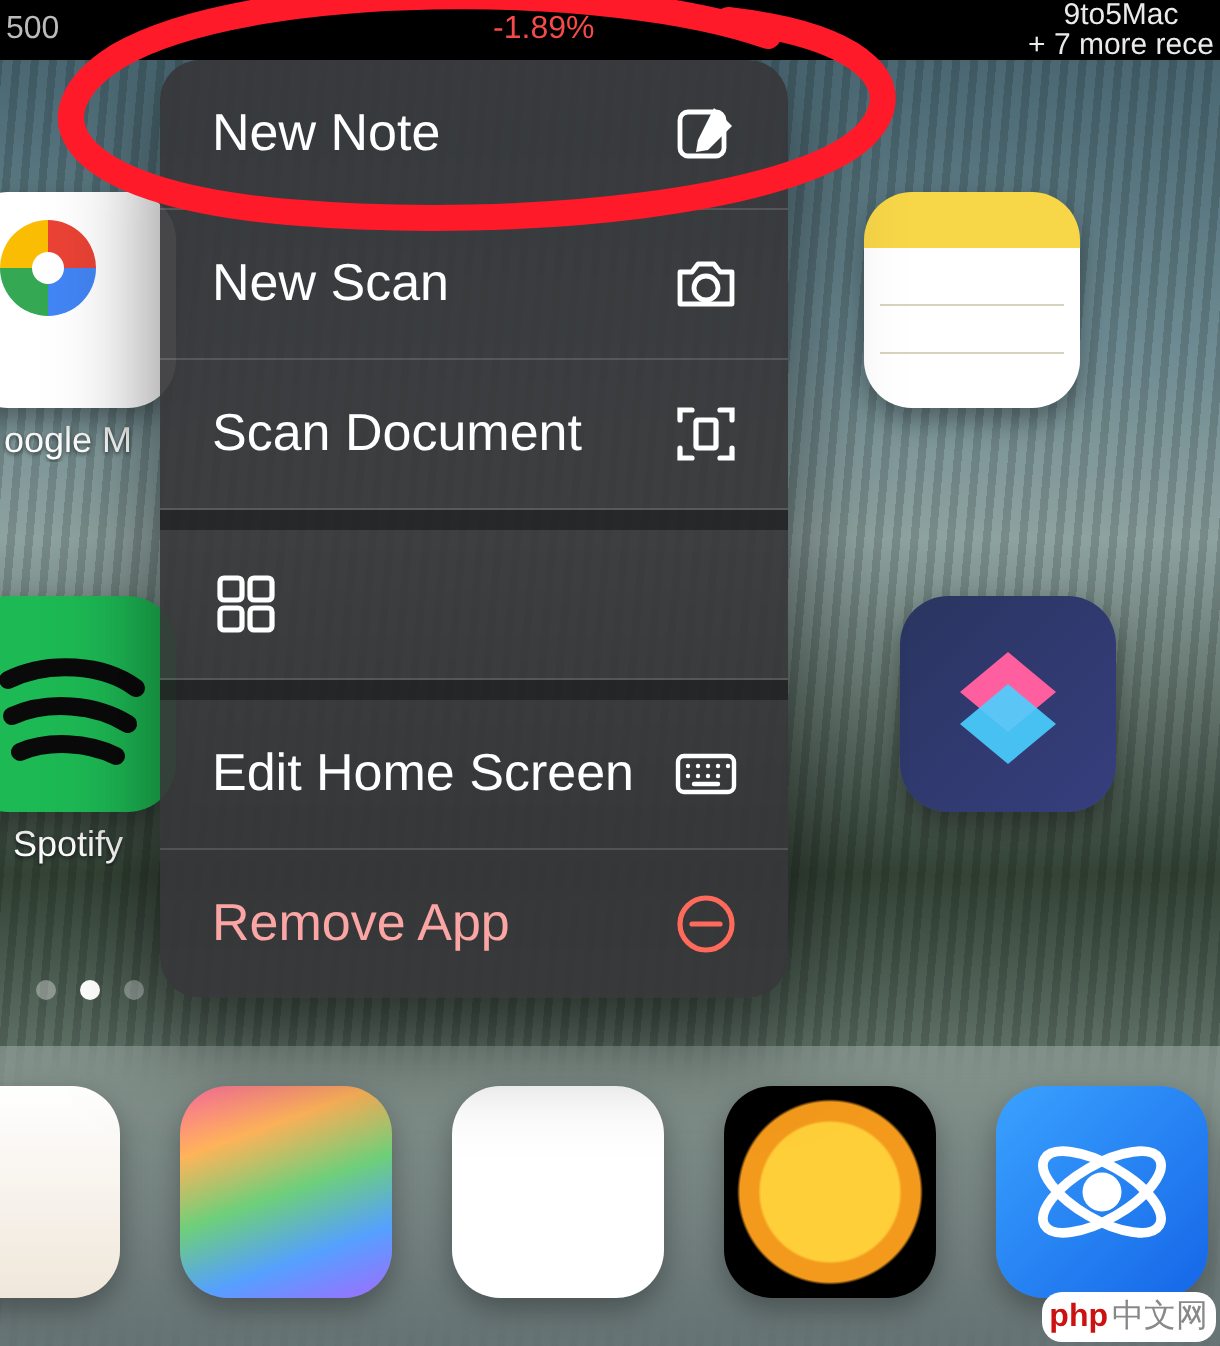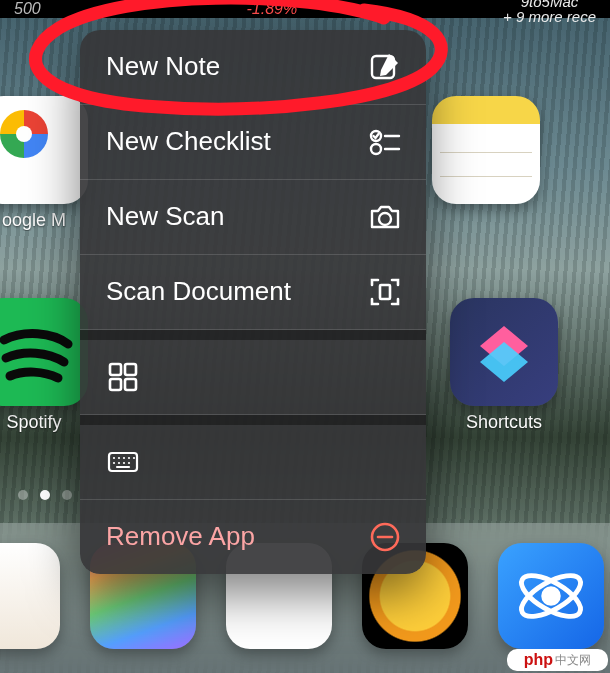--- a/index.html
+++ b/index.html
@@ -16,24 +16,24 @@
   .trees {
     position: absolute; inset: 0; z-index: 0;
     background-image:
       repeating-linear-gradient(95deg, rgba(20,40,30,0.5) 0 4px, rgba(80,100,90,0.3) 4px 9px);
     mix-blend-mode: multiply;
     opacity: .55;
   }
 
   
   .statusbar {
-    position: absolute; top: 0; left: 0; right: 0; height: 18px;
+    position: absolute; top: 0; left: 0; right: 0; height: 30px;
     background: linear-gradient(#000,#000);
     color: #bbb; font-size: 16px; display: flex; align-items: center;
-    padding: 0 14px; z-index: 2; font-style: italic;
+    padding: 0 3px; z-index: 2;
   }
   .statusbar .sp { flex: 1; }
   .statusbar .red { color: #ff4d4d; font-weight: 500; }
   .statusbar .right-text { color: #eaeaea; text-align: center; line-height: 1; font-size: 15px; }
 
   
   .app {
     position: absolute; width: 108px; text-align: center; z-index: 1;
   }
   .app .tile {
@@ -92,21 +92,21 @@
   .dock .dicon { width:106px; height:106px; border-radius:24px; box-shadow:0 6px 14px rgba(0,0,0,.3); flex:0 0 auto; }
   .d1 { background: linear-gradient(#fff,#f0e7da); margin-left:-54px; }
   .d2 { background: linear-gradient(160deg,#ff6ea0,#ffb45a,#6ecf7a,#55a0ff,#a06cff); }
   .d3 { background: #fff; }
   .d4 { background: radial-gradient(circle at 50% 50%, #ffcf3a 0 46%, #f39a1c 48% 60%, #000 62% 100%); }
   .d5 { background: linear-gradient(135deg,#3aa2ff,#1566e7); position:relative; }
   .d5 svg { position:absolute; inset:14px; }
 
   
   .menu {
-    position:absolute; left:80px; top:30px; width:346px;
+    position:absolute; left:80px; top:30px; width:314px;
     background: rgba(54,54,56,0.92);
     border-radius: 20px;
     overflow:hidden;
     z-index:5;
     box-shadow: 0 20px 50px rgba(0,0,0,.5);
   }
   .menu-item {
     display:flex; align-items:center; justify-content:space-between;
     padding: 20px 24px 20px 26px;
     color:#fff; font-size:26px; font-weight:400;
@@ -124,39 +124,39 @@
   .annot {
     position:absolute; z-index:6; pointer-events:none;
     left:4px; top:-12px; width:454px; height:128px;
   }
   .annot svg { width:100%; height:100%; overflow:visible; }
 
   
   .wm {
     position:absolute; right:2px; bottom:2px; z-index:7;
     background:#fff; color:#c11; font-weight:700; font-size:16px;
-    padding:2px 17px; border-radius:10px;
+    padding:2px 4px; border-radius:10px;
     display:flex; align-items:center; gap:2px;
   }
-  .wm .cn { color:#888; font-size:12px; font-weight:500; }
+  .wm .cn { color:#888; font-size:16px; font-weight:500; }
 </style>
 </head>
 <body>
 
 <div class="wallpaper"></div>
 <div class="trees"></div>
 
 <div class="statusbar">
   <span>500</span>
   <span class="sp"></span>
   <span class="red">-1.89%</span>
   <span class="sp"></span>
   <span class="right-text">
     <span>9to5Mac</span><br>
-    <span>+ 9 more rece</span>
+    <span>+ 7 more rece</span>
   </span>
 </div>
 
 <div class="app maps">
   <div class="tile">
       <div class="pin"></div>
     </div>
   <div class="label">oogle M</div>
 </div>
 
@@ -178,21 +178,20 @@
   <div class="label">Spotify</div>
 </div>
 
 <div class="app shortcuts">
   <div class="tile">
     <svg viewBox="0 0 68 68">
       <path d="M34 8 L58 28 L34 48 L10 28 Z" fill="#ff5f9e"></path>
       <path d="M34 24 L58 44 L34 64 L10 44 Z" fill="#49d0ff" opacity=".9"></path>
     </svg>
   </div>
-  <div class="label">Shortcuts</div>
 </div>
 
 <div class="page-dots">
   <span></span>
     <span class="active"></span>
     <span></span>
 </div>
 
 <div class="dock">
   <div class="dock-inner">
@@ -215,30 +214,20 @@
 <div class="menu">
 
   <div class="menu-item">
     <span class="txt">New Note</span>
     <svg class="mi" viewBox="0 0 34 34" fill="none" stroke="currentColor" stroke-width="2.4" stroke-linecap="round" stroke-linejoin="round">
       <rect x="4" y="6" width="22" height="22" rx="4"></rect>
         <path d="M21 4 L30 13 L18 25 L12 26 L13 20 Z" fill="currentColor" stroke="none"></path>
     </svg>
   </div>
 
-  <div class="menu-item">
-    <span class="txt">New Checklist</span>
-    <svg class="mi" viewBox="0 0 34 34" fill="none" stroke="currentColor" stroke-width="2.4" stroke-linecap="round">
-      <circle cx="8" cy="11" r="5"></circle>
-        <path d="M5.5 11 L7.5 13 L10.5 9"></path>
-        <circle cx="8" cy="24" r="5"></circle>
-        <line x1="17" y1="11" x2="31" y2="11"></line>
-        <line x1="17" y1="24" x2="31" y2="24"></line>
-    </svg>
-  </div>
 
   <div class="menu-item">
     <span class="txt">New Scan</span>
     <svg class="mi" viewBox="0 0 34 34" fill="none" stroke="currentColor" stroke-width="2.4" stroke-linejoin="round">
       <path d="M4 11 h6 l3-4 h8 l3 4 h6 v16 H4 Z"></path>
         <circle cx="17" cy="19" r="6"></circle>
     </svg>
   </div>
 
   <div class="menu-item">
@@ -259,20 +248,21 @@
       <rect x="4" y="4" width="11" height="11" rx="2"></rect>
         <rect x="19" y="4" width="11" height="11" rx="2"></rect>
         <rect x="4" y="19" width="11" height="11" rx="2"></rect>
         <rect x="19" y="19" width="11" height="11" rx="2"></rect>
     </svg>
   </div>
 
   <div class="sep-thick"></div>
 
   <div class="menu-item">
+    <span class="txt">Edit Home Screen</span>
     <svg class="mi" viewBox="0 0 34 34" fill="none" stroke="currentColor" stroke-width="2.2">
       <rect x="3" y="8" width="28" height="18" rx="3"></rect>
       <g stroke-linecap="round">
           <line x1="8" y1="13" x2="8" y2="13"></line>
           <line x1="13" y1="13" x2="13" y2="13"></line>
           <line x1="18" y1="13" x2="18" y2="13"></line>
           <line x1="23" y1="13" x2="23" y2="13"></line>
           <line x1="28" y1="13" x2="28" y2="13"></line>
           <line x1="8" y1="18" x2="8" y2="18"></line>
           <line x1="13" y1="18" x2="13" y2="18"></line>

